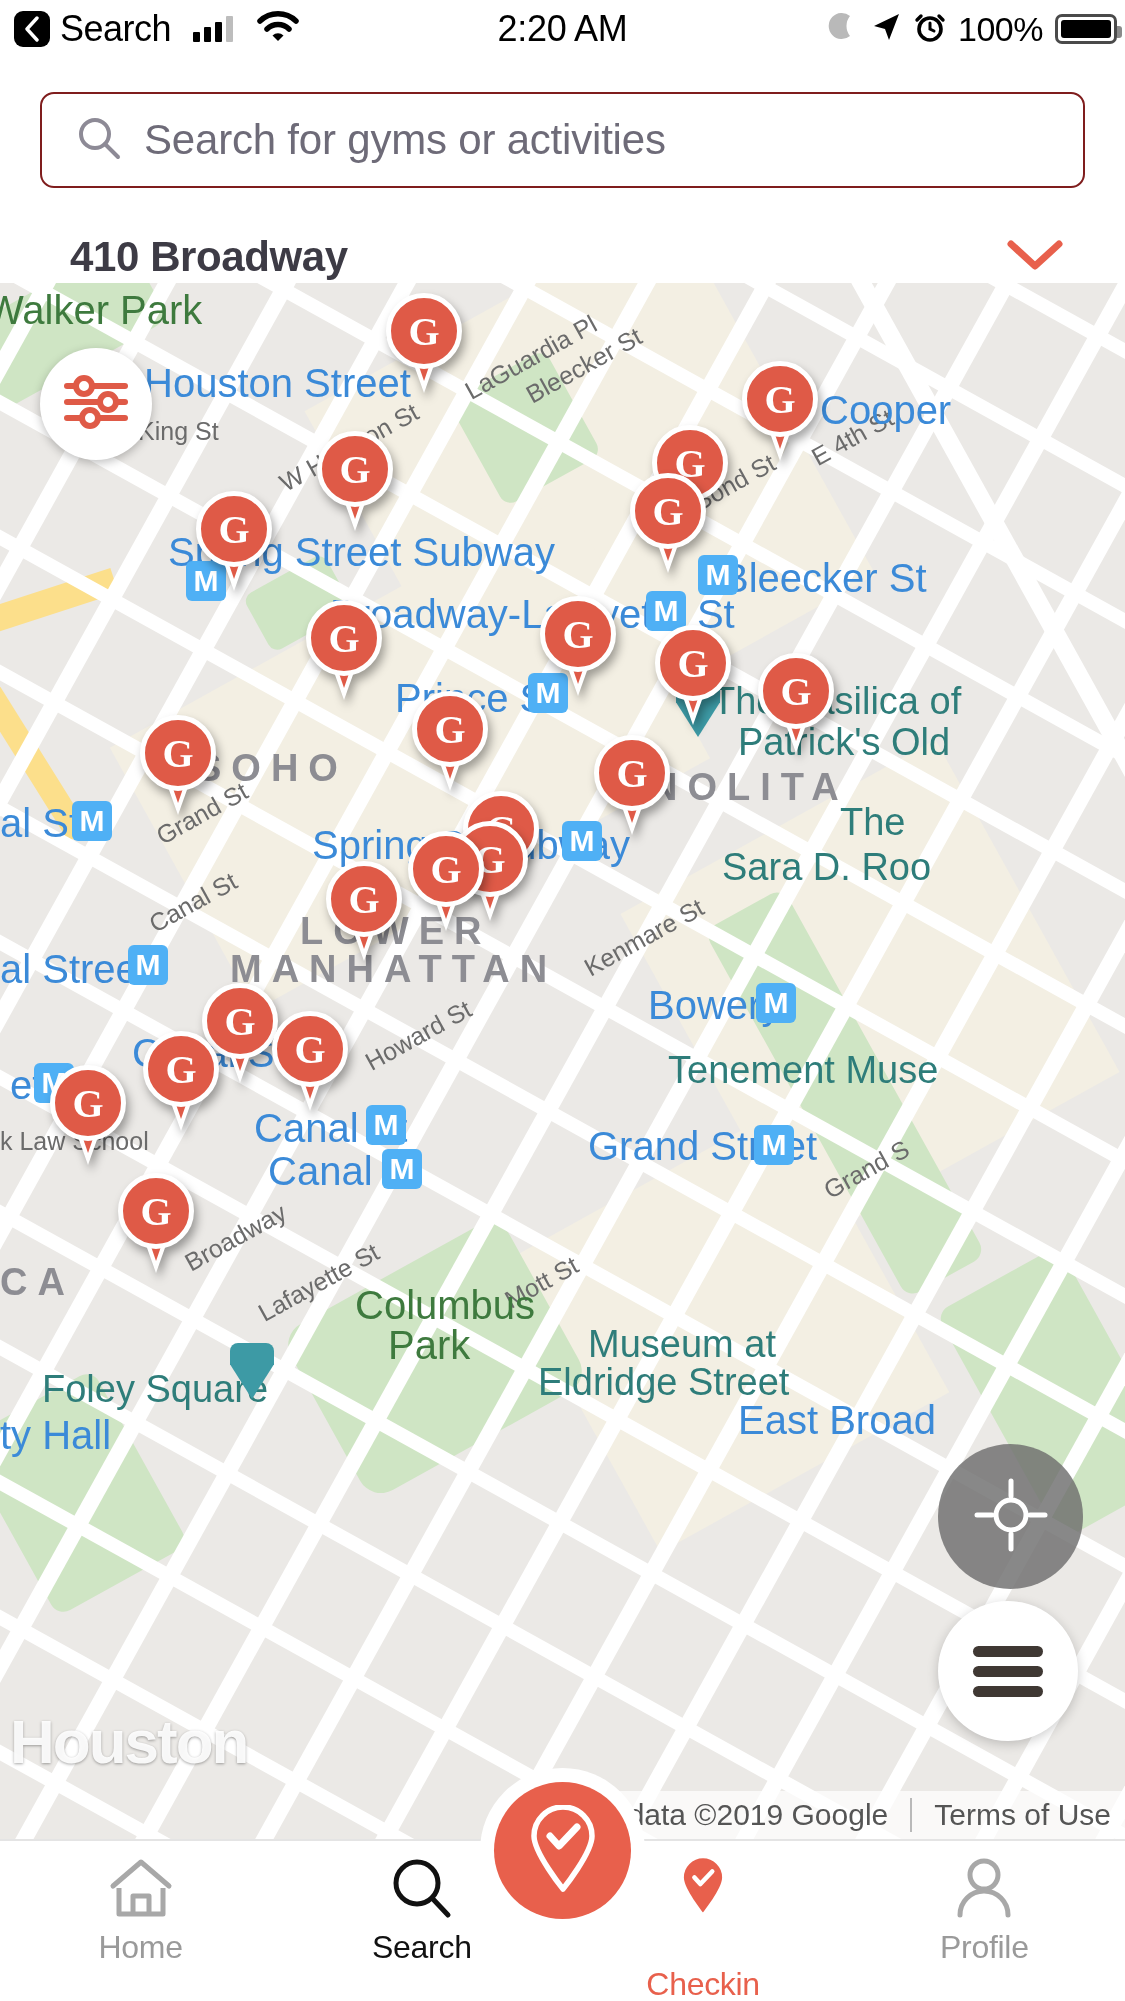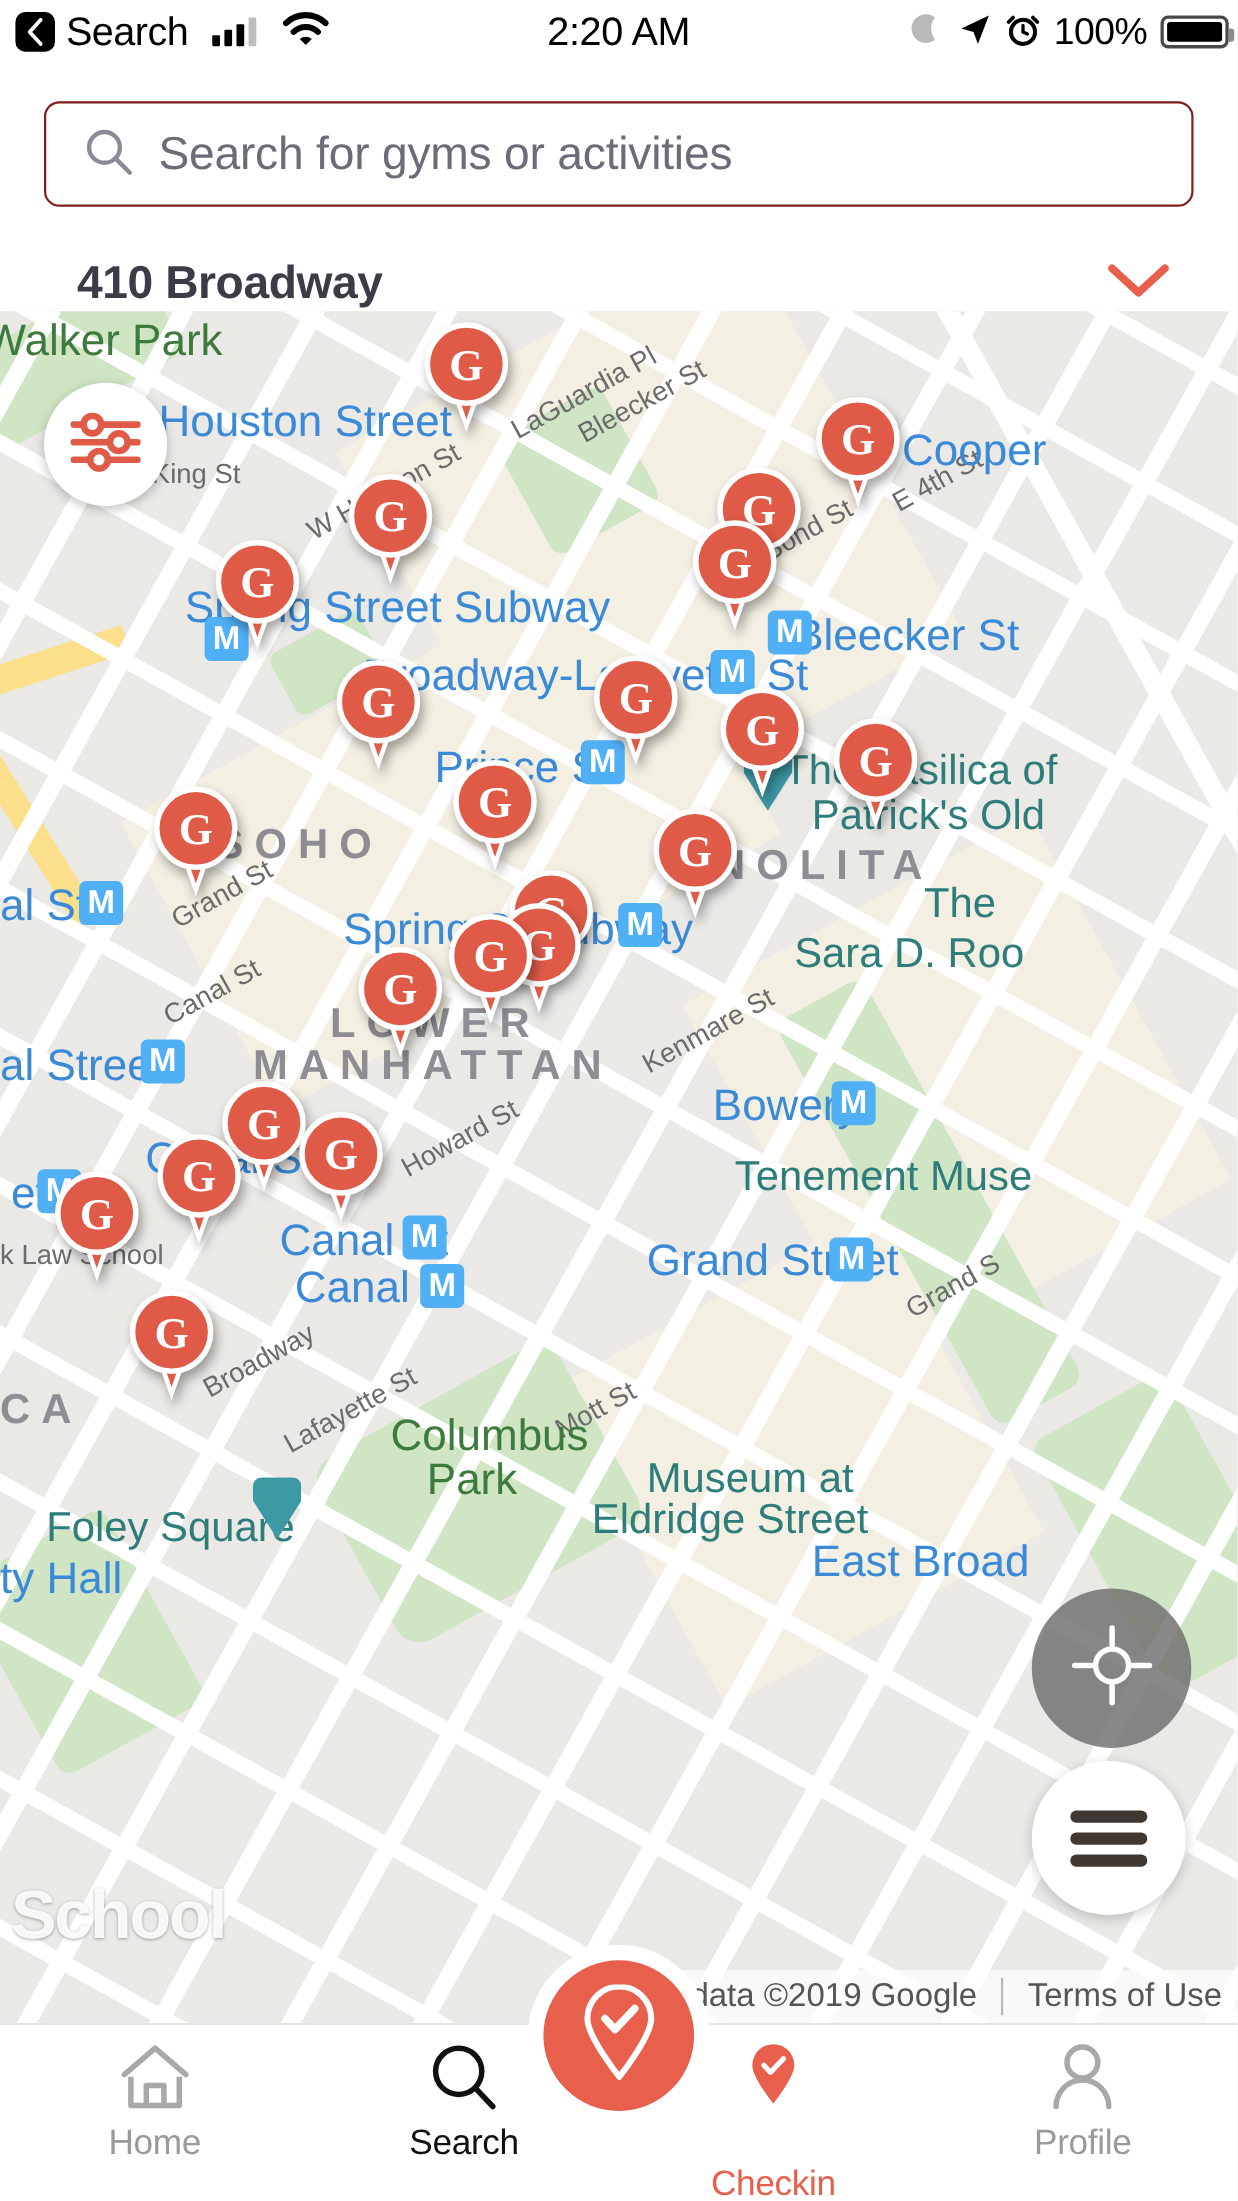--- a/index.html
+++ b/index.html
@@ -538,21 +538,21 @@
   </div>
 
   <div class="fab-list">
     <span class="hamb">
         <i></i>
         <i></i>
         <i></i>
       </span>
   </div>
 
-  <div class="gwatermark">School</div>
+  <div class="gwatermark">Houston</div>
 
   <div class="attrbar">
     <span class="attr-txt">Map data ©2019 Google</span>
     <span class="attr-sep"></span>
     <span class="attr-txt">Terms of Use</span>
   </div>
 </div>
 
 <div class="checkin-fab">
   <span>

